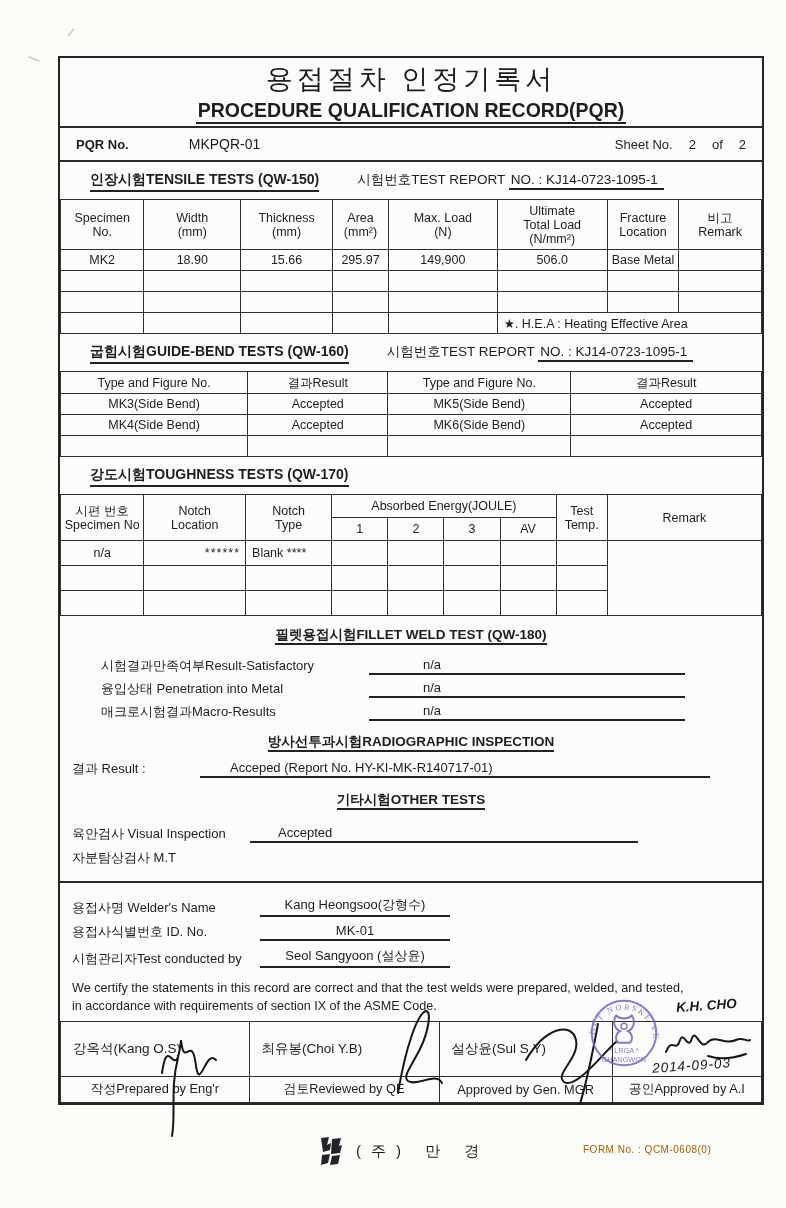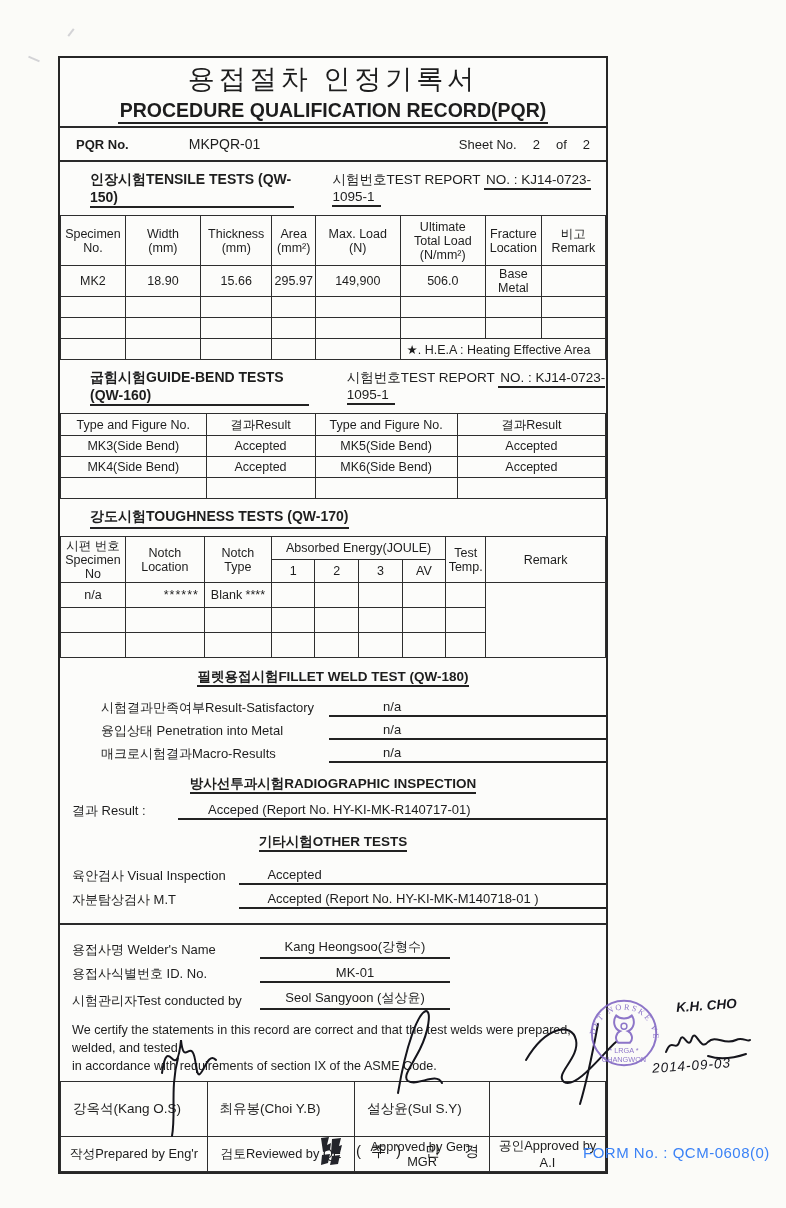--- a/index.html
+++ b/index.html
@@ -4,21 +4,21 @@
 <style>
   html,body{margin:0;padding:0;}
   body{
     width:786px;height:1208px;position:relative;
     background:#fbfbf8;color:#1d1d1d;
     font-family:"Liberation Sans","DejaVu Sans",sans-serif;
     font-size:13px;overflow:hidden;
   }
   .pencil{position:absolute;background:#b9b9c0;opacity:.6;}
   .form{
-    position:absolute;left:58px;top:56px;width:550px;
+    position:absolute;left:58px;top:56px;width:706px;
     border:2px solid #262626;background:#fcfcfa;box-sizing:border-box;
   }
   
   .title{padding:4px 0 2px;text-align:center;}
   .title-ko{font-size:27px;letter-spacing:4px;line-height:34px;}
   .title-en{font-size:19.5px;font-weight:bold;line-height:28px;}
   .title-en span{border-bottom:2px solid #222;padding:0 2px 1px;}
   
   .pqr{border-top:2px solid #2a2a2a;border-bottom:2px solid #2a2a2a;
        display:flex;align-items:center;padding:6px 16px;height:20px;}
@@ -66,21 +66,21 @@
   .statement{padding:8px 6px 2px 0;font-size:12.6px;line-height:18px;}
   
   table.t-sig td{vertical-align:middle;}
   table.t-sig .names td{height:55px;text-align:left;padding-left:12px;font-size:13.5px;position:relative;}
   table.t-sig .roles td{height:26px;font-size:12.8px;}
   
   .footer{position:absolute;left:0;top:1132px;width:786px;height:50px;}
   .company{position:absolute;left:318px;top:4px;display:flex;align-items:center;gap:12px;}
   .company .logo{width:26px;height:30px;}
   .company .cname{font-size:15px;letter-spacing:10px;}
-  .formno{position:absolute;left:583px;top:12px;color:#3b82f6;font-size:15px;letter-spacing:.5px;}
+  .formno{position:absolute;left:583px;top:12px;color:#a16207;font-size:10px;letter-spacing:.5px;}
   
   .overlay{position:absolute;left:0;top:0;width:786px;height:1208px;pointer-events:none;}
   .hw{position:absolute;font-style:italic;color:#15151c;}
   .hw-name{left:676px;top:998px;font-weight:bold;font-size:13.5px;transform:rotate(-4deg);}
   .hw-date{left:652px;top:1058px;font-size:13.5px;transform:rotate(-4deg);letter-spacing:1px;}
   .stamp{position:absolute;left:583px;top:993px;width:82px;height:84px;opacity:.85;}
 </style>
 </head>
 <body>
 
@@ -323,21 +323,20 @@
   </div>
 
   <div class="center-head"><span>기타시험OTHER TESTS</span></div>
   <div class="pad-b" style="padding-top:8px;">
     <div class="other-row">
       <span class="llbl">육안검사 Visual Inspection</span>
       <span class="lval">Accepted</span>
     </div>
     <div class="other-row">
       <span class="llbl">자분탐상검사  M.T</span>
-      <span class="lval">Accepted  (Report No. HY-KI-MK-M140718-01 )</span>
     </div>
   </div>
 
   <div class="cert">
     <div class="cert-row">
       <span class="llbl">용접사명 Welder's Name</span>
       <span class="lval">Kang Heongsoo(강형수)</span>
     </div>
     <div class="cert-row">
       <span class="llbl">용접사식별번호 ID. No.</span>

